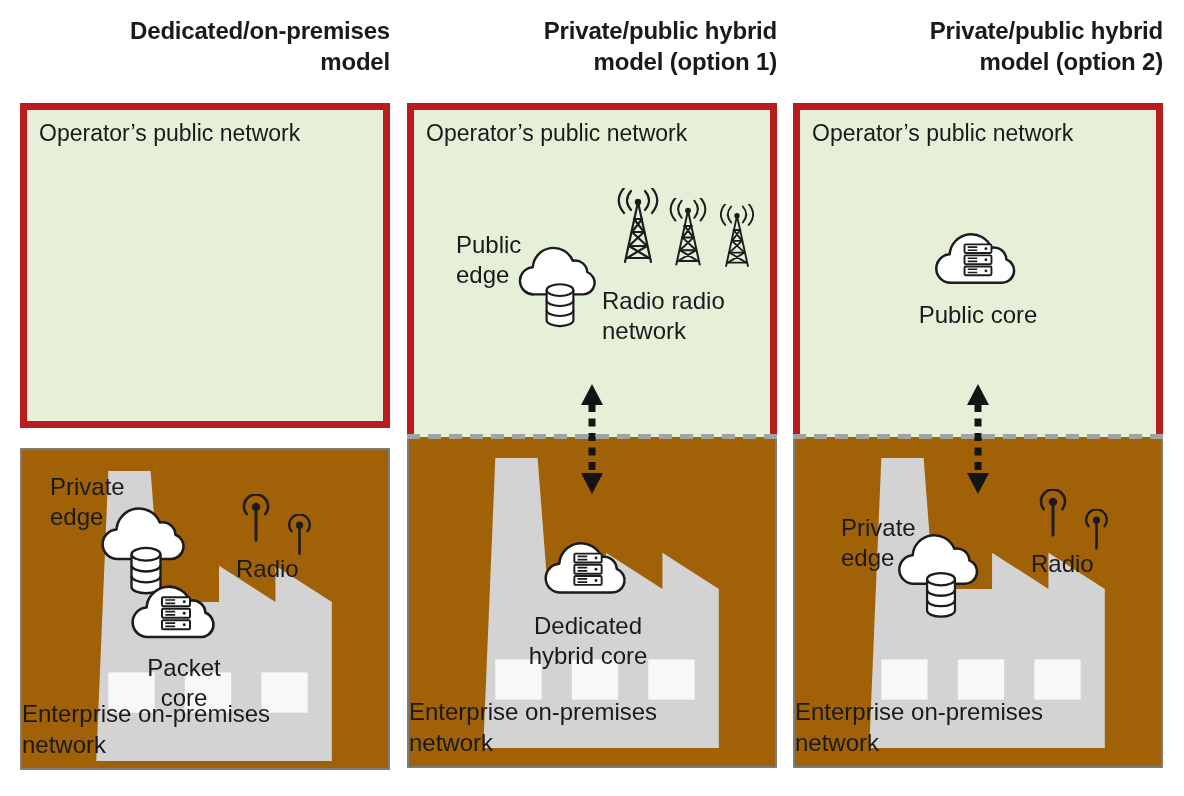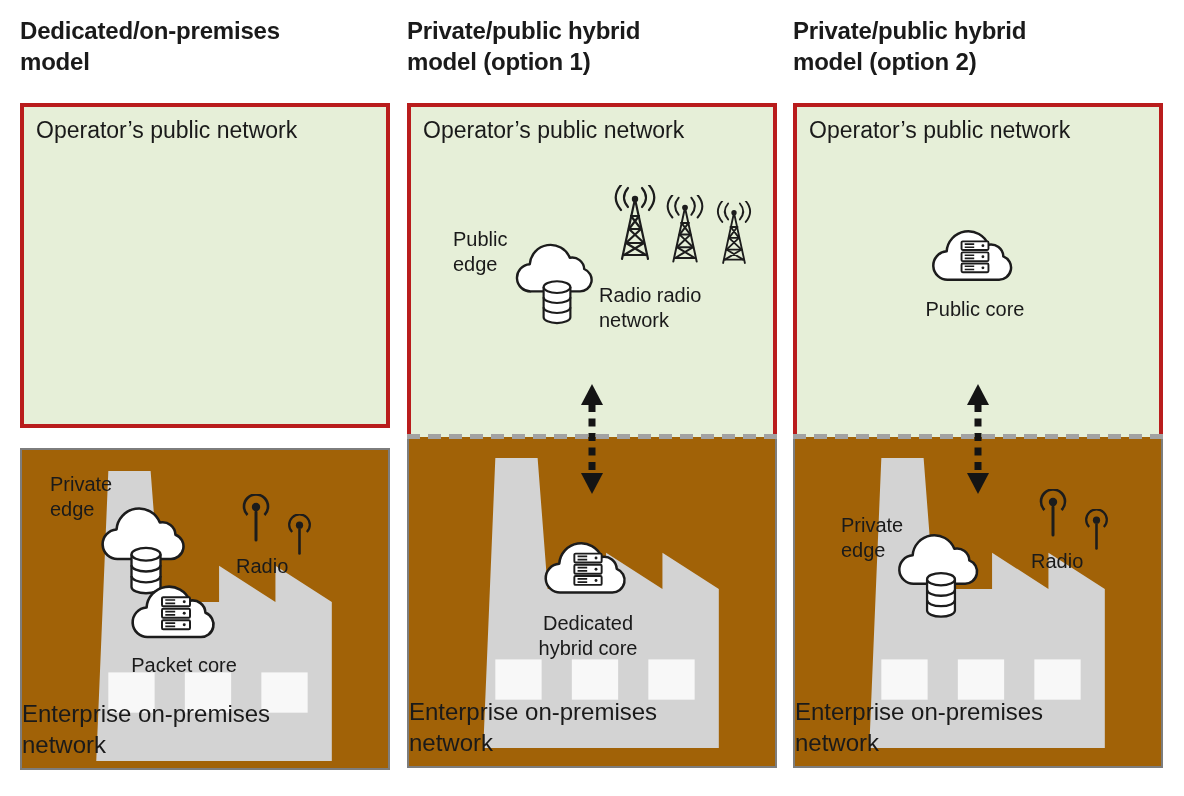--- a/index.html
+++ b/index.html
@@ -2,31 +2,31 @@
 <html><head>
 <meta charset="utf-8">
 <style>
   *{margin:0;padding:0;box-sizing:border-box}
   html,body{width:1184px;height:796px}
   body{background:#ffffff;font-family:"Liberation Sans",sans-serif;color:#1a1a1a;position:relative;overflow:hidden}
   .column{position:absolute;top:0;width:370px}
   #col1{left:20px}
   #col2{left:407px}
   #col3{left:793px}
-  .col-title{height:103px;padding-top:16px;text-align:left;font-weight:700;font-size:24px;line-height:1.28;white-space:pre-line;letter-spacing:-0.2px}
+  .col-title{height:103px;padding-top:16px;text-align:right;font-weight:700;font-size:24px;line-height:1.28;white-space:pre-line;letter-spacing:-0.2px}
   .stack{position:relative}
   .box{position:relative}
-  .box.public{background:#e6efd8;border:4px solid #b91c1c}
+  .box.public{background:#e6efd8;border:7px solid #b91c1c}
   .box.enterprise{background:#a16207;border:2px solid #7d7d7d;overflow:hidden}
   #col1 .box.public{height:325px}
   #col1 .box.enterprise{height:322px;margin-top:20px}
   .hybrid .box.public{height:334px;border-bottom:none}
   .hybrid .box.enterprise{height:331px;border-top:none}
   .operator-label{position:absolute;top:10px;left:12px;font-size:23px;z-index:2}
-  .small-label{position:absolute;font-size:20px;line-height:1.25;white-space:pre-line;z-index:2}
+  .small-label{position:absolute;font-size:24px;line-height:1.25;white-space:pre-line;z-index:2}
   .caption{position:absolute;left:0;right:0;bottom:8px;text-align:left;font-size:24px;line-height:1.3;white-space:pre-line;z-index:2}
   .icon{position:absolute;z-index:1}
   .factory{position:absolute;left:56px;top:9px;width:262px;height:302px;z-index:0}
   .dashed-sep{position:absolute;left:0;right:0;top:331px;height:5px;background:repeating-linear-gradient(90deg,#a2a2a2 0 13px,rgba(0,0,0,0) 13px 21px);z-index:3}
   .link-arrow{position:absolute;left:50%;margin-left:-13px;top:280px;width:26px;height:112px;z-index:4}
 </style>
 </head>
 <body>
 
 <svg width="0" height="0" style="position:absolute" aria-hidden="true">

